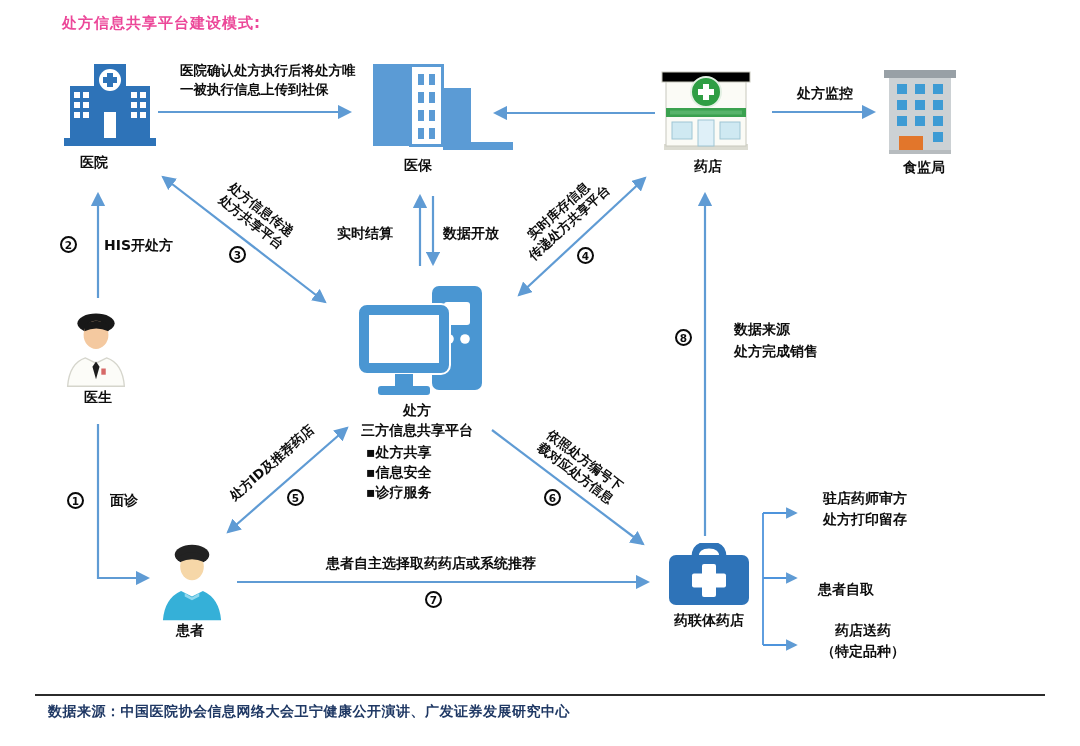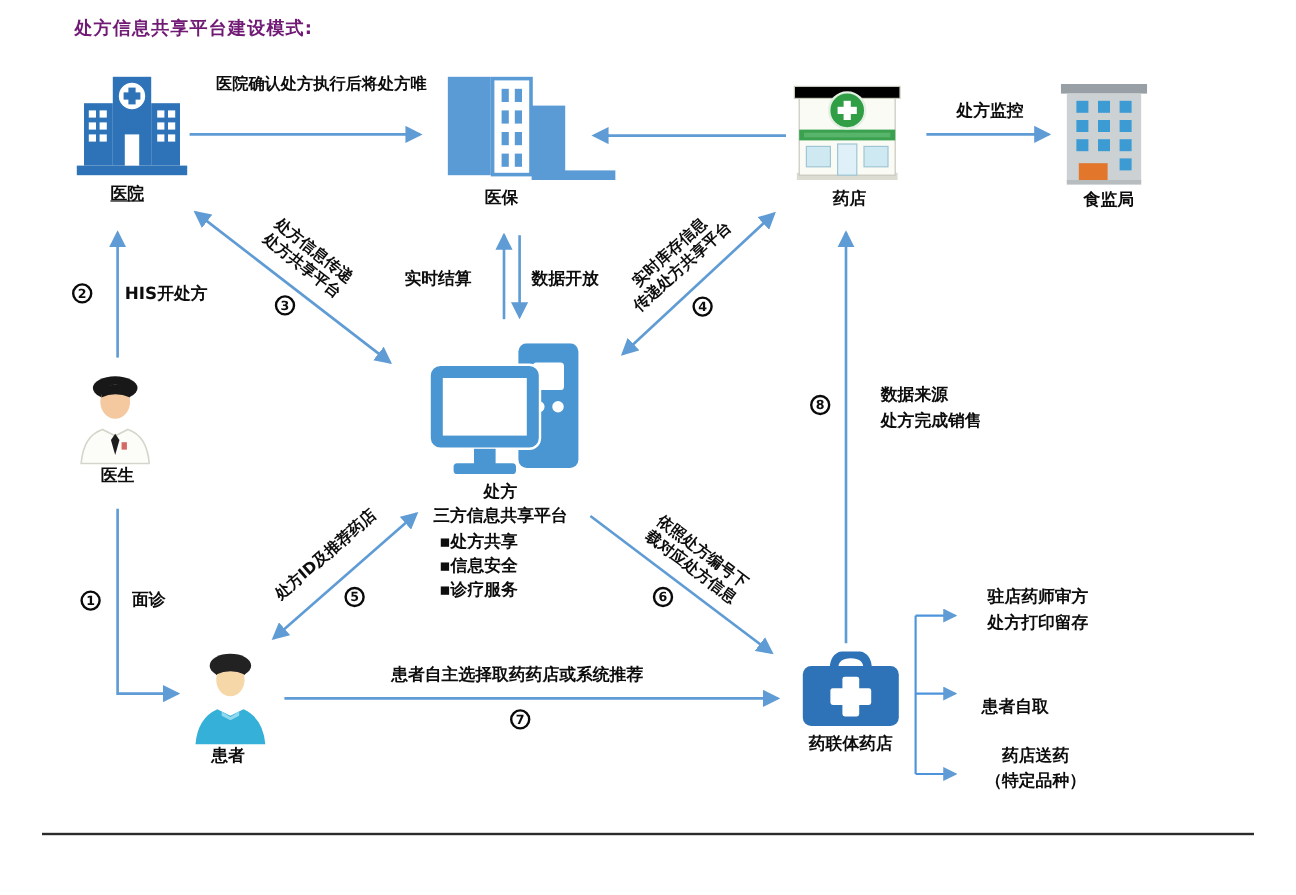--- a/index.html
+++ b/index.html
@@ -1,19 +1,19 @@
 <!DOCTYPE html>
 <html><head>
 <meta charset="utf-8">
 <style>
   html,body{margin:0;padding:0;background:#fff;}
   .canvas{position:relative;width:1080px;height:746px;background:#fff;overflow:hidden;
           font-family:"DejaVu Sans","Liberation Sans",sans-serif;color:#0d0d0d;}
   .abs{position:absolute;}
-  .title{position:absolute;left:62px;top:14px;font-size:15px;font-weight:bold;color:#701a75;letter-spacing:1px;}
+  .title{position:absolute;left:62px;top:14px;font-size:15px;font-weight:bold;color:#ec4899;letter-spacing:1px;}
   .lbl{position:absolute;font-weight:bold;font-size:14px;color:#0d0d0d;line-height:1.3;}
   .ctr{text-align:center;}
   .rot{position:absolute;font-weight:bold;font-size:13px;line-height:16px;white-space:nowrap;text-align:center;}
   .rot span{display:block;}
   .two span{display:block;padding-left:20px;}
   .num{position:absolute;width:17px;height:17px;border:2px solid #0a0a0a;border-radius:50%;
        box-sizing:border-box;display:flex;align-items:center;justify-content:center;
        font-size:10.5px;font-weight:bold;background:#fff;}
   .wires{position:absolute;left:0;top:0;}
   .rule{position:absolute;left:35px;top:694px;width:1010px;border-top:2px solid #2b2b2b;}
@@ -179,38 +179,39 @@
 
   <div class="abs" style="left:668px;top:543px;">
     <svg width="82" height="64" viewBox="0 0 82 64">
       <path d="M27,14 Q27,2 41,2 Q55,2 55,14" stroke="#2e73b8" stroke-width="7" fill="none"></path>
       <rect x="1" y="12" width="80" height="50" rx="7" fill="#2e73b8"></rect>
       <rect x="34" y="21" width="14" height="33" rx="2" fill="#fff"></rect>
       <rect x="24" y="30.5" width="34" height="14" rx="2" fill="#fff"></rect>
     </svg>
   </div>
 
-  <div class="lbl ctr" style="left:65px;top:153px;width:82px;text-decoration:underline;">医院</div>
+  <div class="lbl ctr" style="left:53px;top:153px;width:82px;">医院</div>
   <div class="lbl ctr" style="left:379px;top:156px;width:78px;text-align:center;">医保</div>
   <div class="lbl ctr" style="left:665px;top:157px;width:86px;text-align:center;">药店</div>
   <div class="lbl ctr" style="left:880px;top:158px;width:88px;">食监局</div>
   <div class="lbl ctr" style="left:58px;top:388px;width:80px;">医生</div>
   <div class="lbl ctr" style="left:150px;top:621px;width:80px;">患者</div>
   <div class="lbl ctr" style="left:648px;top:611px;width:122px;">药联体药店</div>
 
   <div class="lbl ctr" style="left:337px;top:401px;width:160px;">处方</div>
   <div class="lbl ctr" style="left:337px;top:421px;width:160px;">三方信息共享平台</div>
   <div class="lbl" style="left:366px;top:442px;line-height:20px;">
     <span style="display:block;">▪处方共享</span>
     <span style="display:block;">▪信息安全</span>
     <span style="display:block;">▪诊疗服务</span>
   </div>
 
   <div class="lbl two" style="left:160px;top:61px;width:228px;font-size:13.5px;line-height:19px;">
     <span>医院确认处方执行后将处方唯</span>
+    <span>一被执行信息上传到社保</span>
   </div>
 
   <div class="lbl ctr" style="left:770px;top:84px;width:110px;">处方监控</div>
 
   <div class="num" style="left:60px;top:236px;">2</div>
   <div class="lbl" style="left:104px;top:236px;">HIS开处方</div>
 
   <div class="rot" style="left:256px;top:216px;transform:translate(-50%,-50%) rotate(38deg);">
     <span>处方信息传递</span>
     <span>处方共享平台</span>
@@ -253,14 +254,15 @@
     <span>驻店药师审方</span>
     <span>处方打印留存</span>
   </div>
   <div class="lbl" style="left:818px;top:568px;margin-top:12px;">患者自取</div>
   <div class="lbl two ctr" style="left:798px;top:620px;width:110px;line-height:21px;">
     <span>药店送药</span>
     <span>（特定品种）</span>
   </div>
 
   <div class="rule"></div>
+  <div class="src">数据来源：中国医院协会信息网络大会卫宁健康公开演讲、广发证券发展研究中心</div>
 
 </div>
 
 </body></html>

